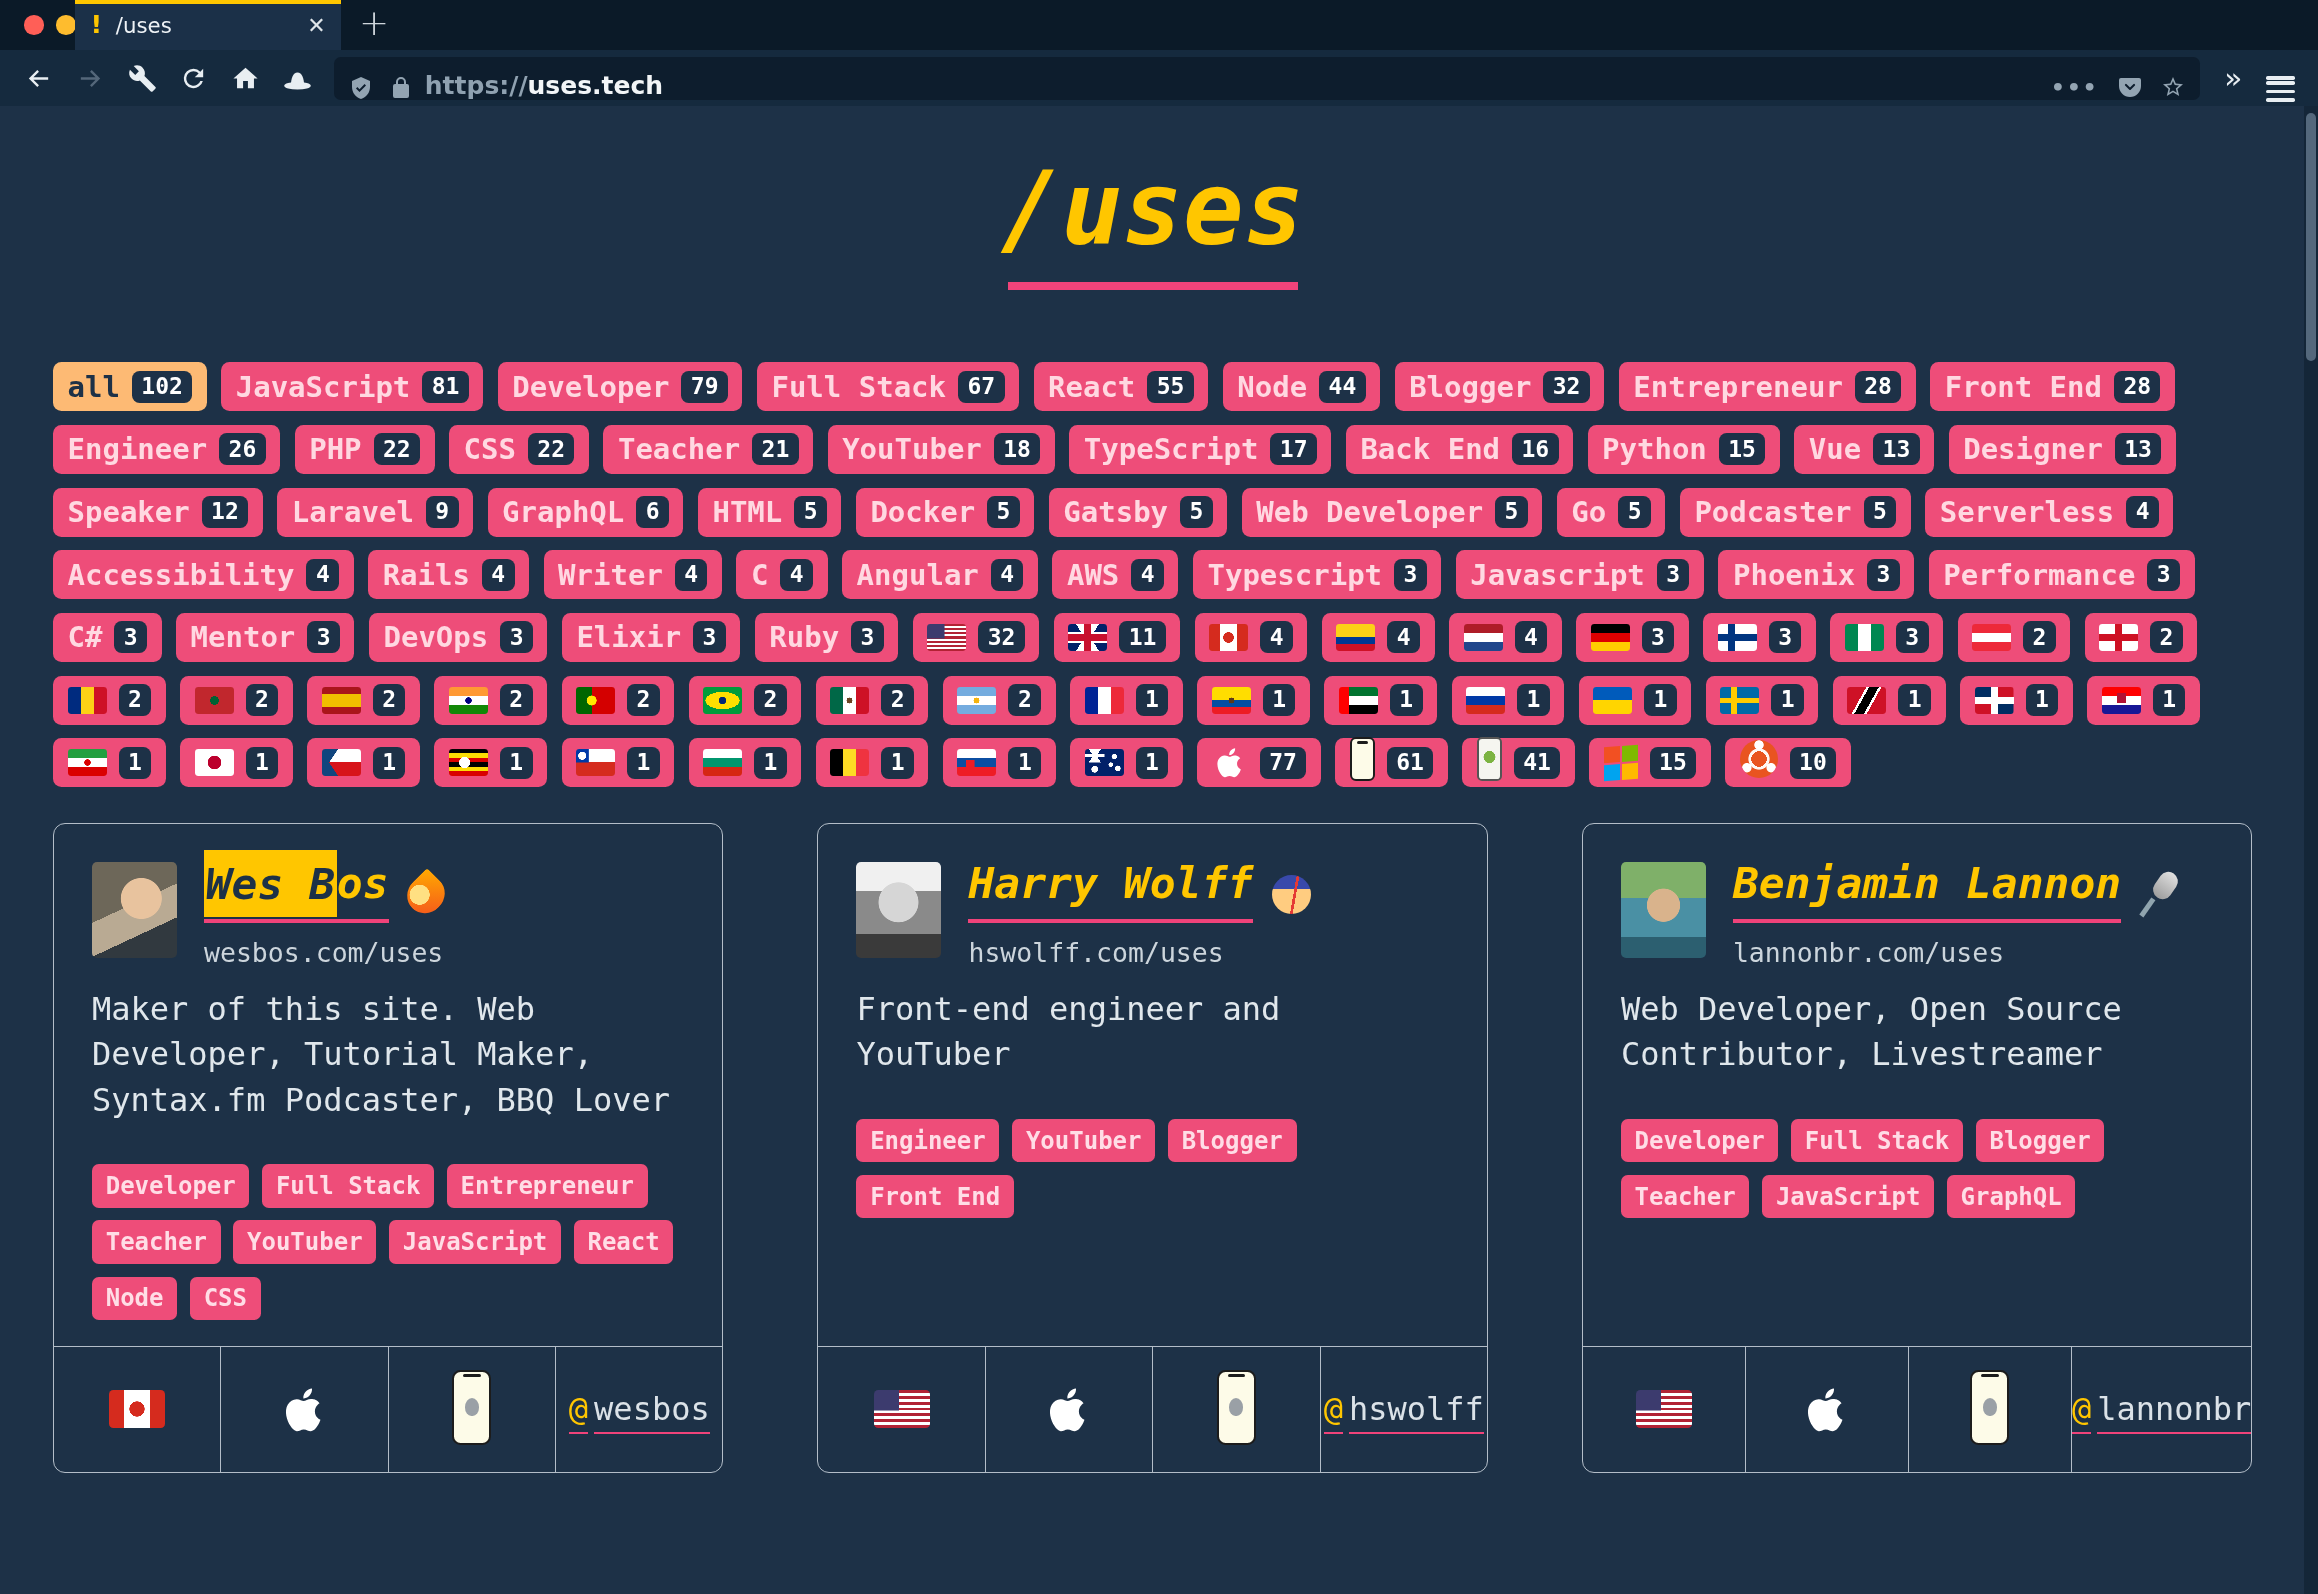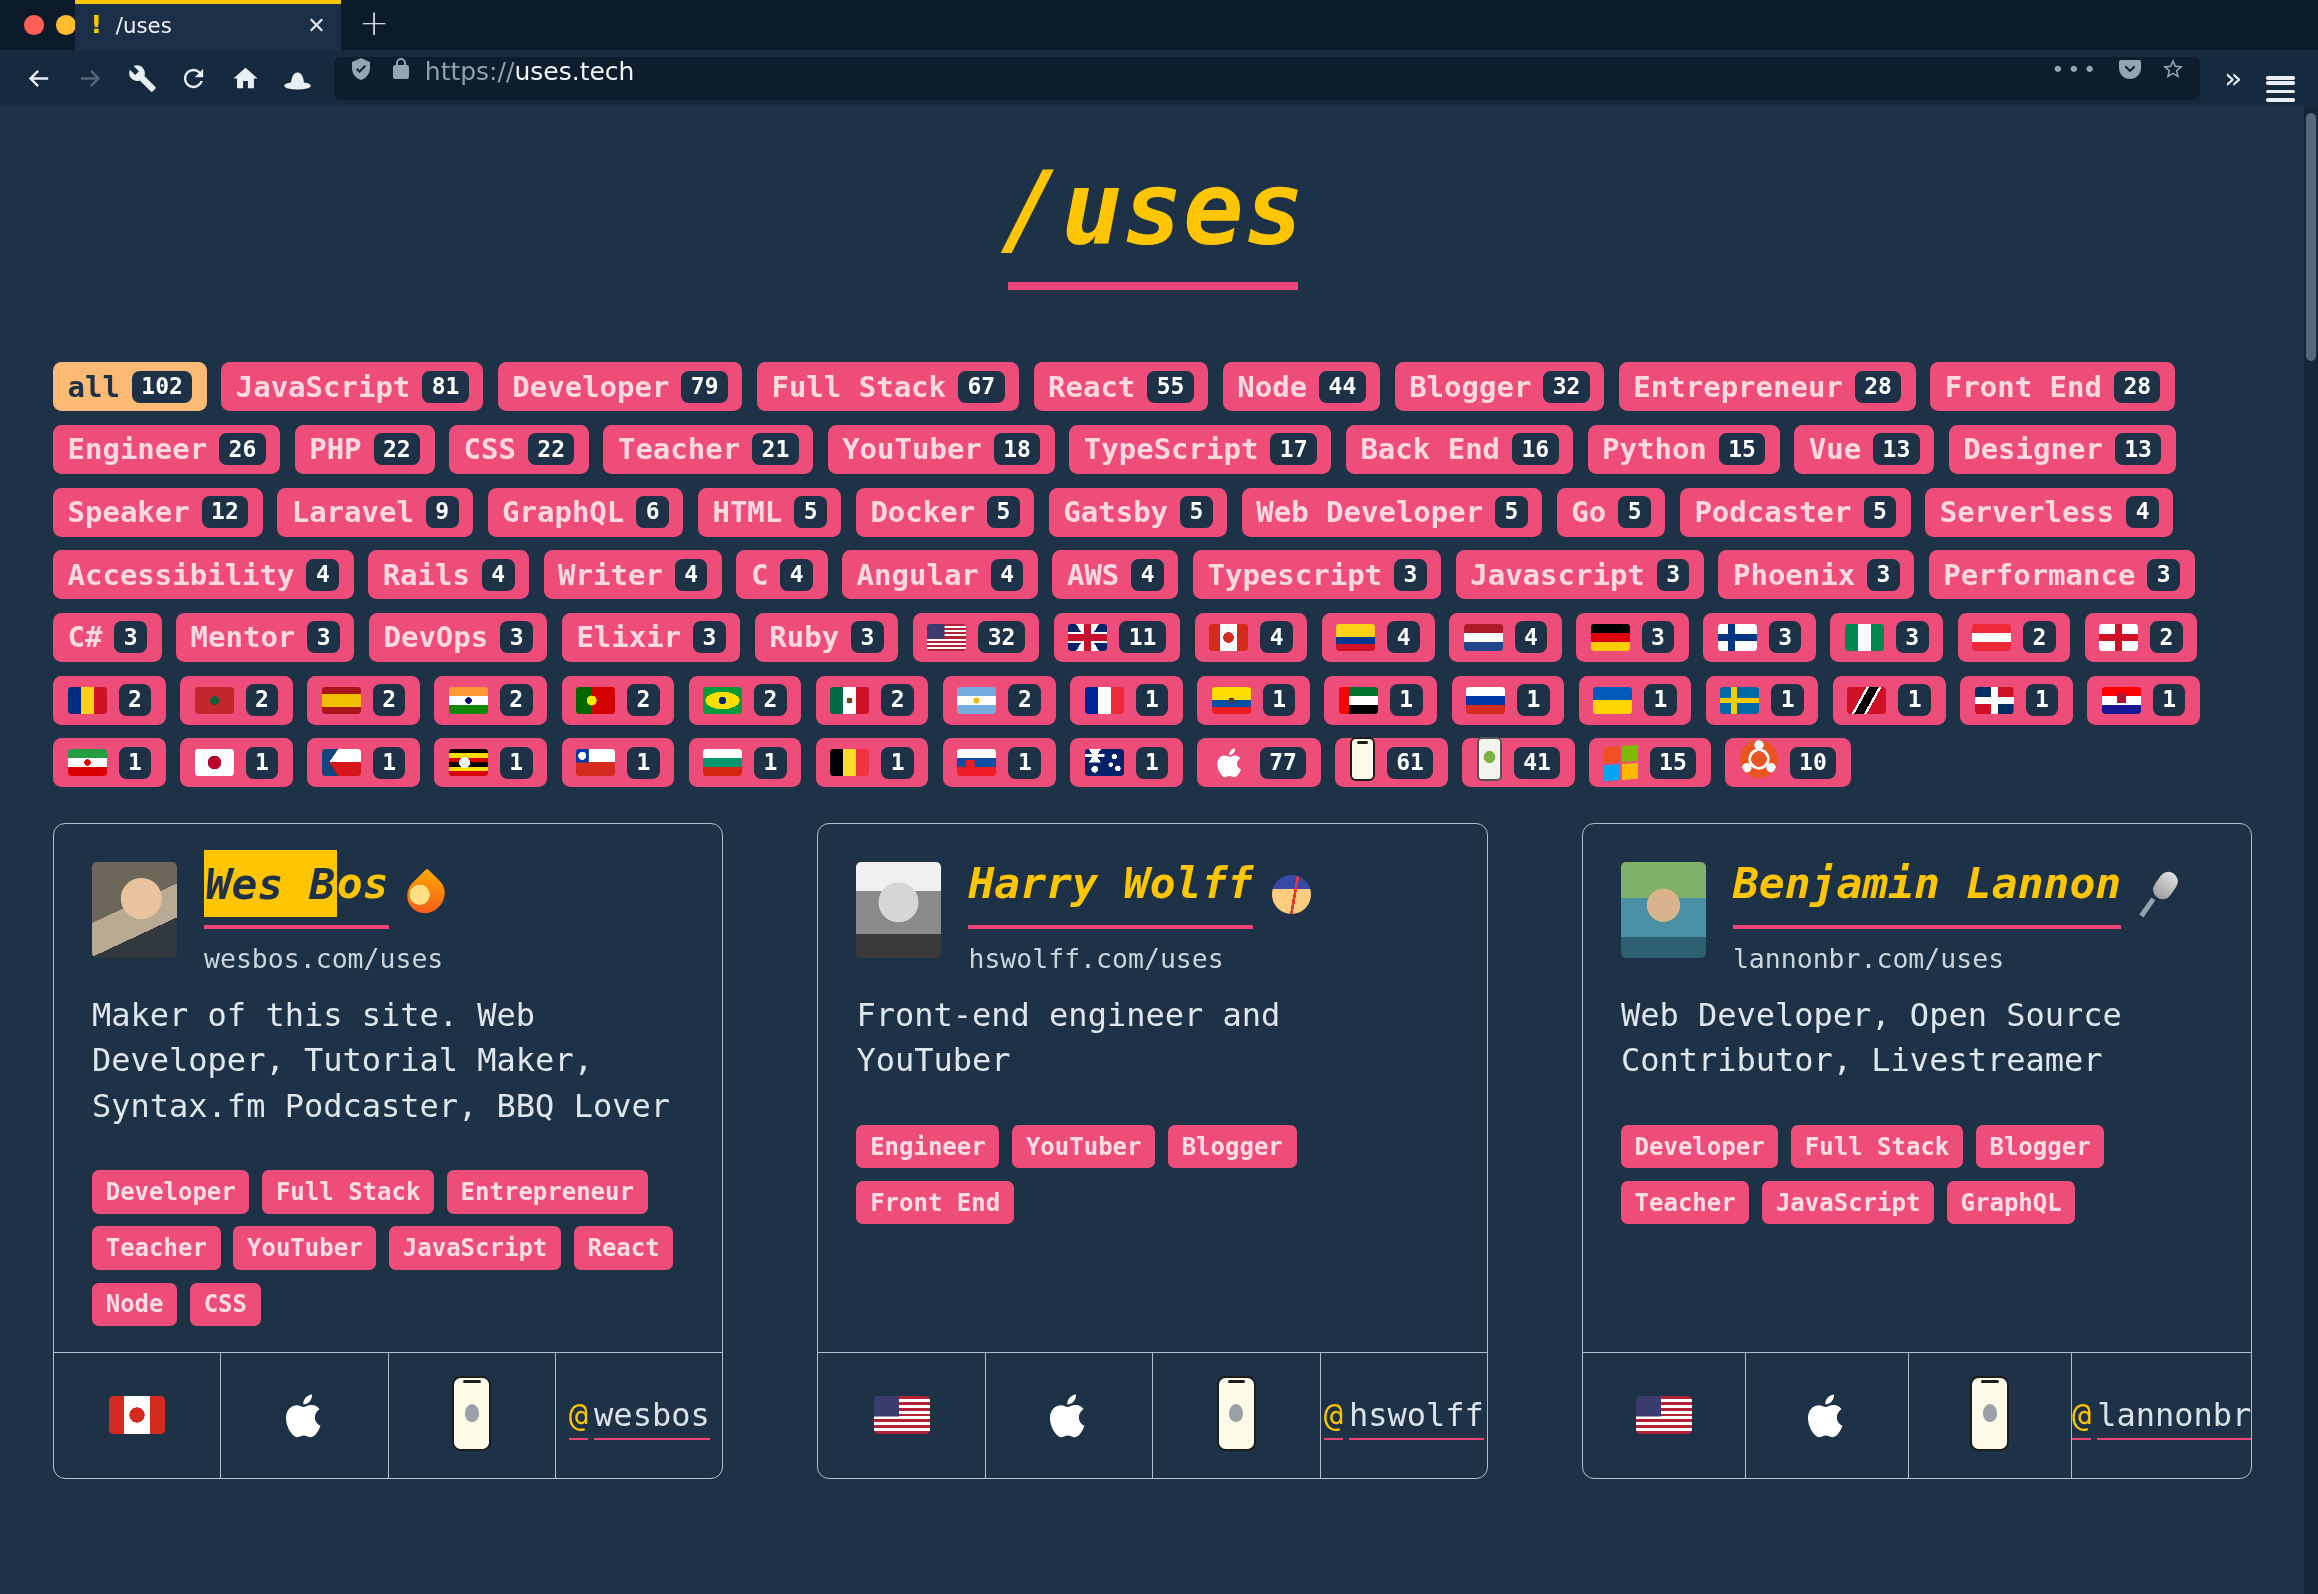--- a/index.html
+++ b/index.html
@@ -15,21 +15,21 @@
   .tab::before { content:""; position:absolute; top:0; left:0; right:0; height:4.3px; background:#ffc600; }
   .favicon { color:#ffc600; font-weight:bold; font-size:25.6px; line-height:1; }
   .tab-title { color:#eef2f6; font-size:21.3px; margin-left:13.7px; }
   .tab-close { margin-left:auto; color:#dfe5ea; font-size:22px; cursor:default; }
   .newtab { position:absolute; left:359px; color:#cfd6dc; font-size:36px; font-weight:300; top:1.7px; }
 
   .toolbar { height:56px; background:#152a3e; display:flex; align-items:center; padding:0 13.7px; gap:1.7px; }
   .tb-btn { width:50px; height:48px; display:flex; align-items:center; justify-content:center; flex:none; }
   .tb-btn svg { width:29px; height:29px; fill:#e8eef2; }
   .tb-btn.dim svg { fill:#54677a; }
-  .urlbar { flex:1; height:43px; background:#0d1d2d; border-radius:6.8px; display:flex; align-items:flex-start; padding:0 15.4px; margin:0 10.2px; }
+  .urlbar { flex:1; height:43px; background:#0d1d2d; border-radius:6.8px; display:flex; align-items:flex-end; padding:0 15.4px; margin:0 10.2px;font-weight:bold; }
   .urlbar svg { width:24px; height:24px; fill:#93a4b2; flex:none; }
   .url-shield { margin-right:15.4px; }
   .url-lock { margin-right:12px; }
   .url-proto { color:#8fa1b0; font-size:25px; font-family:"DejaVu Sans","Liberation Sans",sans-serif; }
   .url-host { color:#f2f5f7; font-size:25px; font-family:"DejaVu Sans","Liberation Sans",sans-serif; }
   .url-right { margin-left:auto; display:flex; align-items:center; gap:19px; }
   .url-dots { color:#93a4b2; font-size:22px; letter-spacing:2.6px; }
   .tb-text { color:#e8eef2; font-size:29px; padding:0 12px; }
   .menu-icon span { display:block; width:29px; height:3.4px; background:#e8eef2; border-radius:1.7px; margin:5.1px 0; }
 
@@ -109,21 +109,21 @@
   
   .cards-grid { margin-top:36px; display:grid; grid-template-columns:repeat(3,1fr); gap:94px; }
   .card { border:1.7px solid rgba(222,230,237,.78); border-radius:12px; display:flex; flex-direction:column; min-height:606px; }
   .card-body { padding:38px 38px 25.6px; display:flex; flex-direction:column; flex:1; }
   .card-header { display:flex; align-items:flex-start; }
   .av { width:85px; height:96px; border-radius:5.1px; margin-right:27px; flex:none; }
   .av-wes { background:radial-gradient(circle at 58% 38%,#e8c39e 0 26%,transparent 27%),linear-gradient(155deg,#6d6759 0 45%,#b9aa93 45% 70%,#31393f 70%); }
   .av-harry { background:radial-gradient(circle at 50% 42%,#d6d6d6 0 28%,transparent 29%),linear-gradient(180deg,#f0f0f0 0 30%,#8a8a8a 30% 75%,#3a3a3a 75%); }
   .av-benjamin { background:radial-gradient(circle at 50% 45%,#d9b38c 0 24%,transparent 25%),linear-gradient(180deg,#7fb069 0 38%,#4a90a4 38% 78%,#2c5f70 78%); }
   .name-line { line-height:1; white-space:nowrap; }
-  .name { font-size:43px; font-style:italic; font-weight:bold; color:#ffc600; border-bottom:4.3px solid #f0437a; padding-bottom:20px; display:inline-block; text-decoration:none; }
+  .name { font-size:43px; font-style:italic; font-weight:bold; color:#ffc600; border-bottom:4.3px solid #f0437a; padding-bottom:14px; display:inline-block; text-decoration:none; }
   .name .hl { background:#ffc600; color:#1d3147; padding:8.5px 1.7px; }
   .url { color:#ccd5dc; font-size:26.5px; margin-top:13.7px; }
   .desc { margin-top:19px; font-size:32px; line-height:1.42; color:#e0e7ec; }
   .card-tags { margin-top:41px; display:flex; flex-wrap:wrap; gap:12.8px; }
   .tag-sm { background:#ee4d79; color:#ffdde6; font-size:24px; padding:7.7px 13.7px; border-radius:6.8px; font-weight:600; border:none; font-family:inherit; cursor:pointer; }
   .card-footer { border-top:1.7px solid rgba(222,230,237,.78); display:flex; height:126px; margin-top:auto; }
   .fcell { flex:1; display:flex; align-items:center; justify-content:center; border-right:1.7px solid rgba(222,230,237,.78); }
   .fcell:last-child { border-right:none; }
   .handle { font-size:32px; white-space:nowrap; }
   .handle .at { color:#ffc600; border-bottom:2.6px solid #f0437a; padding-bottom:4.3px; }

